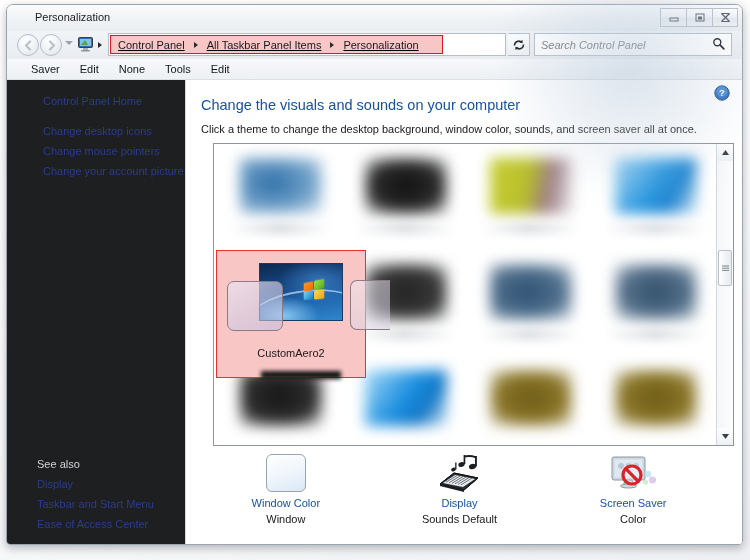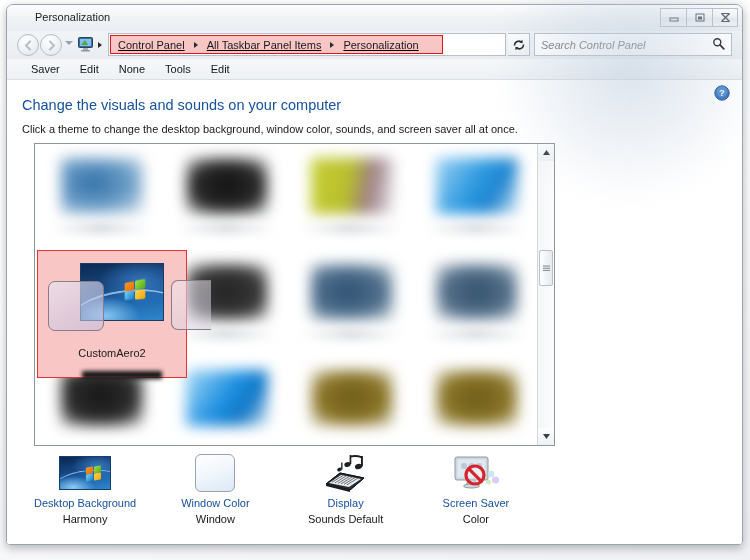--- a/index.html
+++ b/index.html
@@ -591,20 +591,31 @@
     <div id="menubar">
       <div class="menuitem">Saver</div>
       <div class="menuitem">Edit</div>
       <div class="menuitem">None</div>
       <div class="menuitem">Tools</div>
       <div class="menuitem">Edit</div>
     </div>
 
     <div id="body">
 
+      <div id="sidebar">
+        <div class="side-link" id="side-home">Control Panel Home</div>
+        <div class="side-link" id="side-desktop">Change desktop icons</div>
+        <div class="side-link" id="side-mouse">Change mouse pointers</div>
+        <div class="side-link" id="side-account">Change your account picture</div>
+
+        <div id="seealso-label">See also</div>
+        <div id="side-display">Display</div>
+        <div id="side-taskbar">Taskbar and Start Menu</div>
+        <div id="side-ease">Ease of Access Center</div>
+      </div>
 
       <div id="main">
 
         <div id="help-icon">
           <svg width="16" height="16" viewBox="0 0 16 16">
             <circle cx="8" cy="8" r="7.2" fill="#2f6fbe" stroke="#1a4a87" stroke-width="1"></circle>
             <circle cx="8" cy="6.4" r="5.4" fill="#5d9ede" opacity=".55"></circle>
             <text x="8" y="11.4" font-size="9.5" font-family="Liberation Sans, sans-serif" font-weight="bold" fill="#ffffff" text-anchor="middle">?</text>
           </svg>
         </div>
@@ -700,35 +711,20 @@
             <div class="sb-arrow" id="sb-down">
               <svg width="9" height="7" viewBox="0 0 9 7">
                 <path d="M4.5 6 L1 1 L8 1 Z" fill="#3c4146"></path>
               </svg>
             </div>
           </div>
         </div>
 
         <div id="settingsrow">
 
-          <div class="setting">
-            <div class="sicon">
-              <div class="ic-wall">
-                <div class="swoosh2"></div>
-                <div class="miniflag">
-                  <span class="mq" style="left:0;top:1px;background:linear-gradient(135deg,#ff9a22,#ef6a04);transform:skewY(-9deg);"></span>
-                  <span class="mq" style="left:8px;top:0;background:linear-gradient(135deg,#a1e14c,#55ab17);transform:skewY(-9deg);"></span>
-                  <span class="mq" style="left:0;top:8px;background:linear-gradient(135deg,#7fd3f7,#1780c6);transform:skewY(-9deg);"></span>
-                  <span class="mq" style="left:8px;top:7px;background:linear-gradient(135deg,#ffd452,#efa605);transform:skewY(-9deg);"></span>
-                </div>
-              </div>
-            </div>
-            <div class="slink">Desktop Background</div>
-            <div class="sval">Harmony</div>
-          </div>
 
           <div class="setting">
             <div class="sicon">
               <div class="ic-color"></div>
             </div>
             <div class="slink">Window Color</div>
             <div class="sval">Window</div>
           </div>
 
           <div class="setting">

